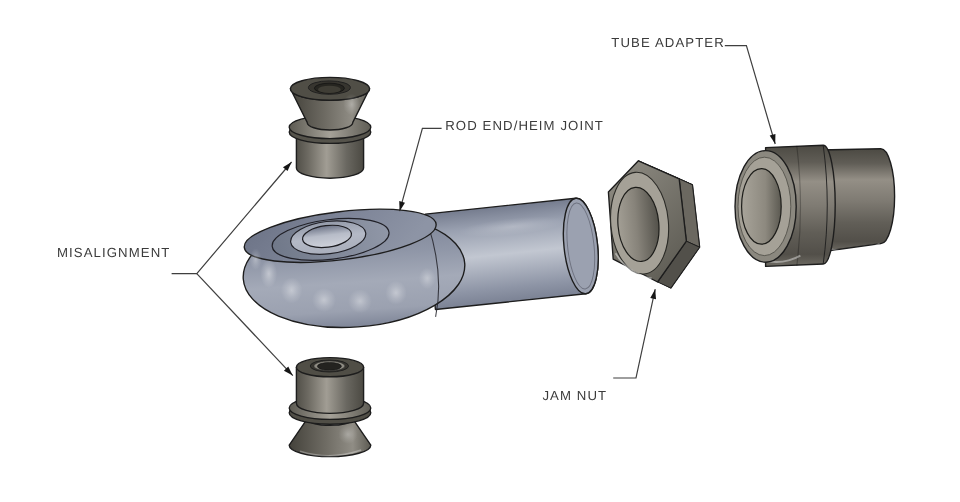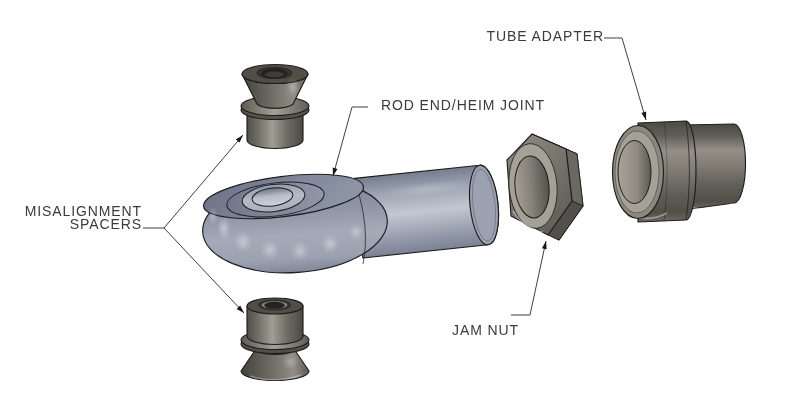--- a/index.html
+++ b/index.html
@@ -2,21 +2,21 @@
 <html><head>
 <meta charset="utf-8">
 <style>
   html,body { margin:0; padding:0; background:#ffffff; }
   .stage {
     position:relative; width:800px; height:418px; background:#ffffff;
     overflow:hidden; font-family:"Liberation Sans","DejaVu Sans",sans-serif;
   }
   .stage svg { position:absolute; left:0; top:0; }
   .callout {
-    position:absolute; font-size:14px; letter-spacing:0.9px;
+    position:absolute; font-size:11px; letter-spacing:0.9px;
     color:#3b3b3b; white-space:nowrap; line-height:13px;
     font-family:"Liberation Sans","DejaVu Sans",sans-serif;
   }
   .callout.right-align { text-align:right; }
   .ol  { stroke:#1d1d1d; stroke-width:1.15; stroke-linejoin:round; }
   .ol2 { stroke:#1d1d1d; stroke-width:0.75; }
   .ld  { stroke:#3f3f3f; stroke-width:1; fill:none; }
 </style>
 </head>
 <body>
@@ -185,21 +185,20 @@
       <polygon points="333,176 332.7,167.6 337.5,169.0" fill="#161616"></polygon>
       <path class="ld" d="M604,38 L622,38 L646,120"></path>
       <polygon points="646,120 641.4,113.0 646.2,111.6" fill="#161616"></polygon>
       <path class="ld" d="M511,315 L530,315 L546,241"></path>
       <polygon points="546,241 546.7,249.3 541.9,248.3" fill="#161616"></polygon>
     </g>
   </svg>
 
   <div class="callout" style="top:30px; right:196px;">TUBE ADAPTER</div>
 
-  <div class="callout" style="top:99px; left:381px;">ROD END/HEIM JOINT</div>
-
-  <div class="callout right-align" style="top:205px; right:658px;">
+  <div class="callout" style="top:99px; left:371px;">ROD END/HEIM JOINT</div>
+
+  <div class="callout right-align" style="top:205px; right:658px;text-align:center;">
     <div>MISALIGNMENT</div>
-    <div>SPACERS</div>
   </div>
 
   <div class="callout" style="top:324px; left:452px;">JAM NUT</div>
 </div>
 
 </body></html>

